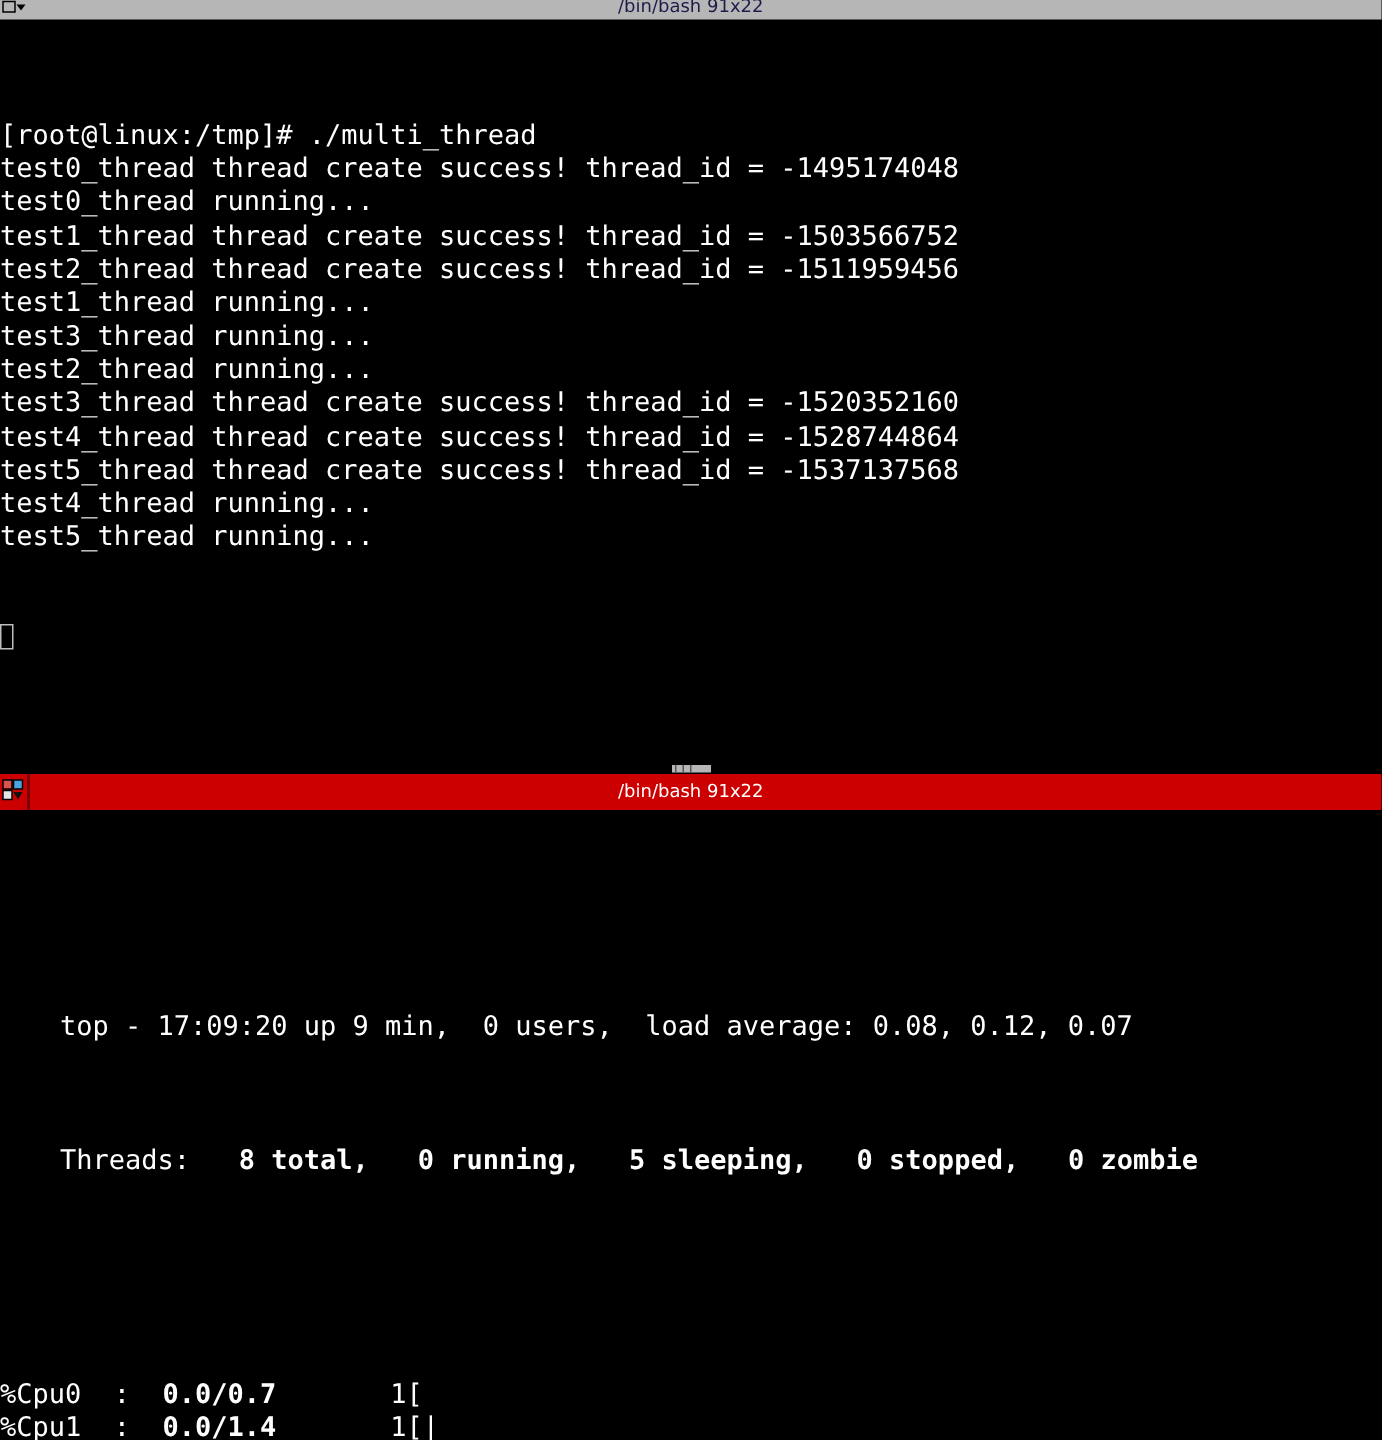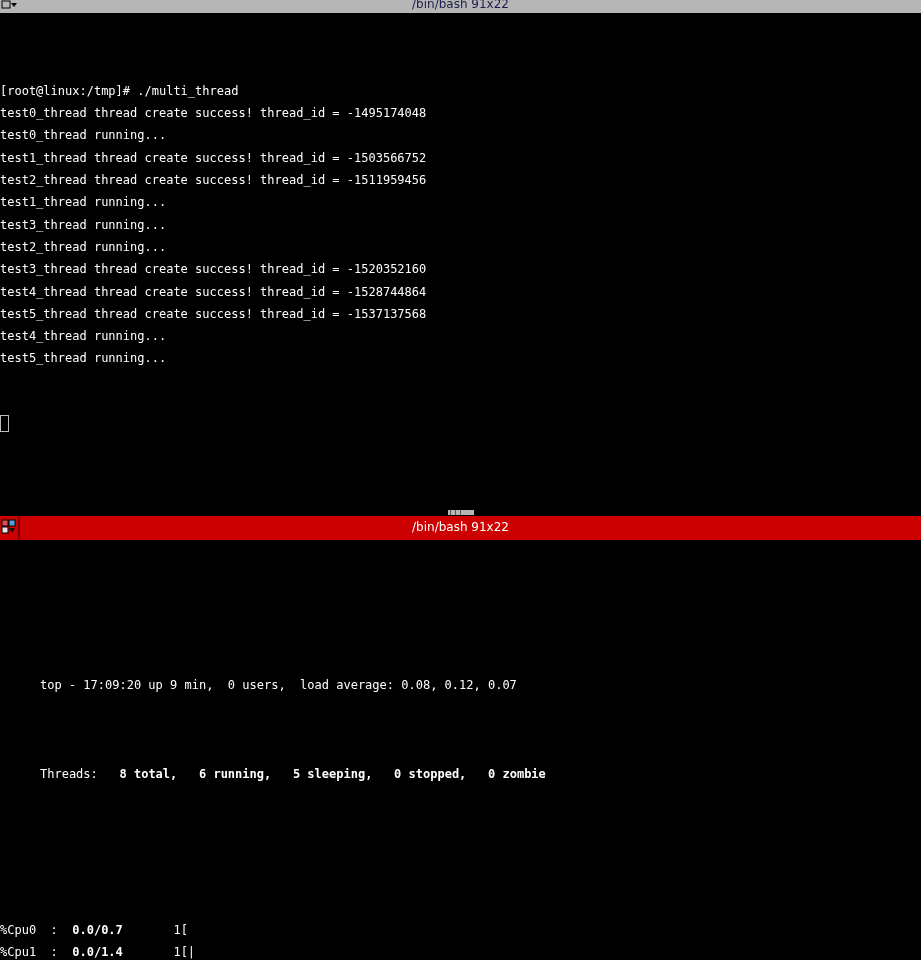--- a/index.html
+++ b/index.html
@@ -102,21 +102,21 @@
     background: #555;
     margin: 0 2px;
     vertical-align: top;
   }
 
   
   .term-body {
     background: #000000;
     color: #ffffff;
     font-family: "DejaVu Sans Mono", "Liberation Mono", monospace;
-    font-size: 12px;
+    font-size: 18px;
     line-height: 22.3px;
     white-space: pre;
     padding: 0;
     box-sizing: border-box;
     overflow: hidden;
   }
   .term-line {
     white-space: pre;
     height: 22.3px;
     letter-spacing: 0px;
@@ -185,21 +185,21 @@
       <span class="tb-divider"></span>
       <span class="tb-title">/bin/bash 91x22</span>
     </div>
 
     <div class="term-body" id="bottom-term-body">
 
       
       <div class="top-summary">
         <div class="term-line">top - 17:09:20 up 9 min,  0 users,  load average: 0.08, 0.12, 0.07</div>
 
-        <div class="term-line"><span>Threads:</span><span>   </span><span class="bold">8 total,</span><span>   </span><span class="bold">6 running,</span><span>   </span><span class="bold">5 sleeping,</span><span>   </span><span class="bold">0 stopped,</span><span>   </span><span class="bold">0 zombie</span></div>
+        <div class="term-line"><span>Threads:</span><span>   </span><span class="bold">8 total,</span><span>   </span><span class="bold">0 running,</span><span>   </span><span class="bold">5 sleeping,</span><span>   </span><span class="bold">0 stopped,</span><span>   </span><span class="bold">0 zombie</span></div>
       </div>
 
       
       <div id="gauges"><div class="term-line"><span>%Cpu0  :  </span><span class="bold">0.0/0.7</span><span>       1</span><span>[</span><span>                                                                   </span></div><div class="term-line"><span>%Cpu1  :  </span><span class="bold">0.0/1.4</span><span>       1</span><span>[</span><span>|                                                                  </span></div></div>
 
       
 
       
       
       

